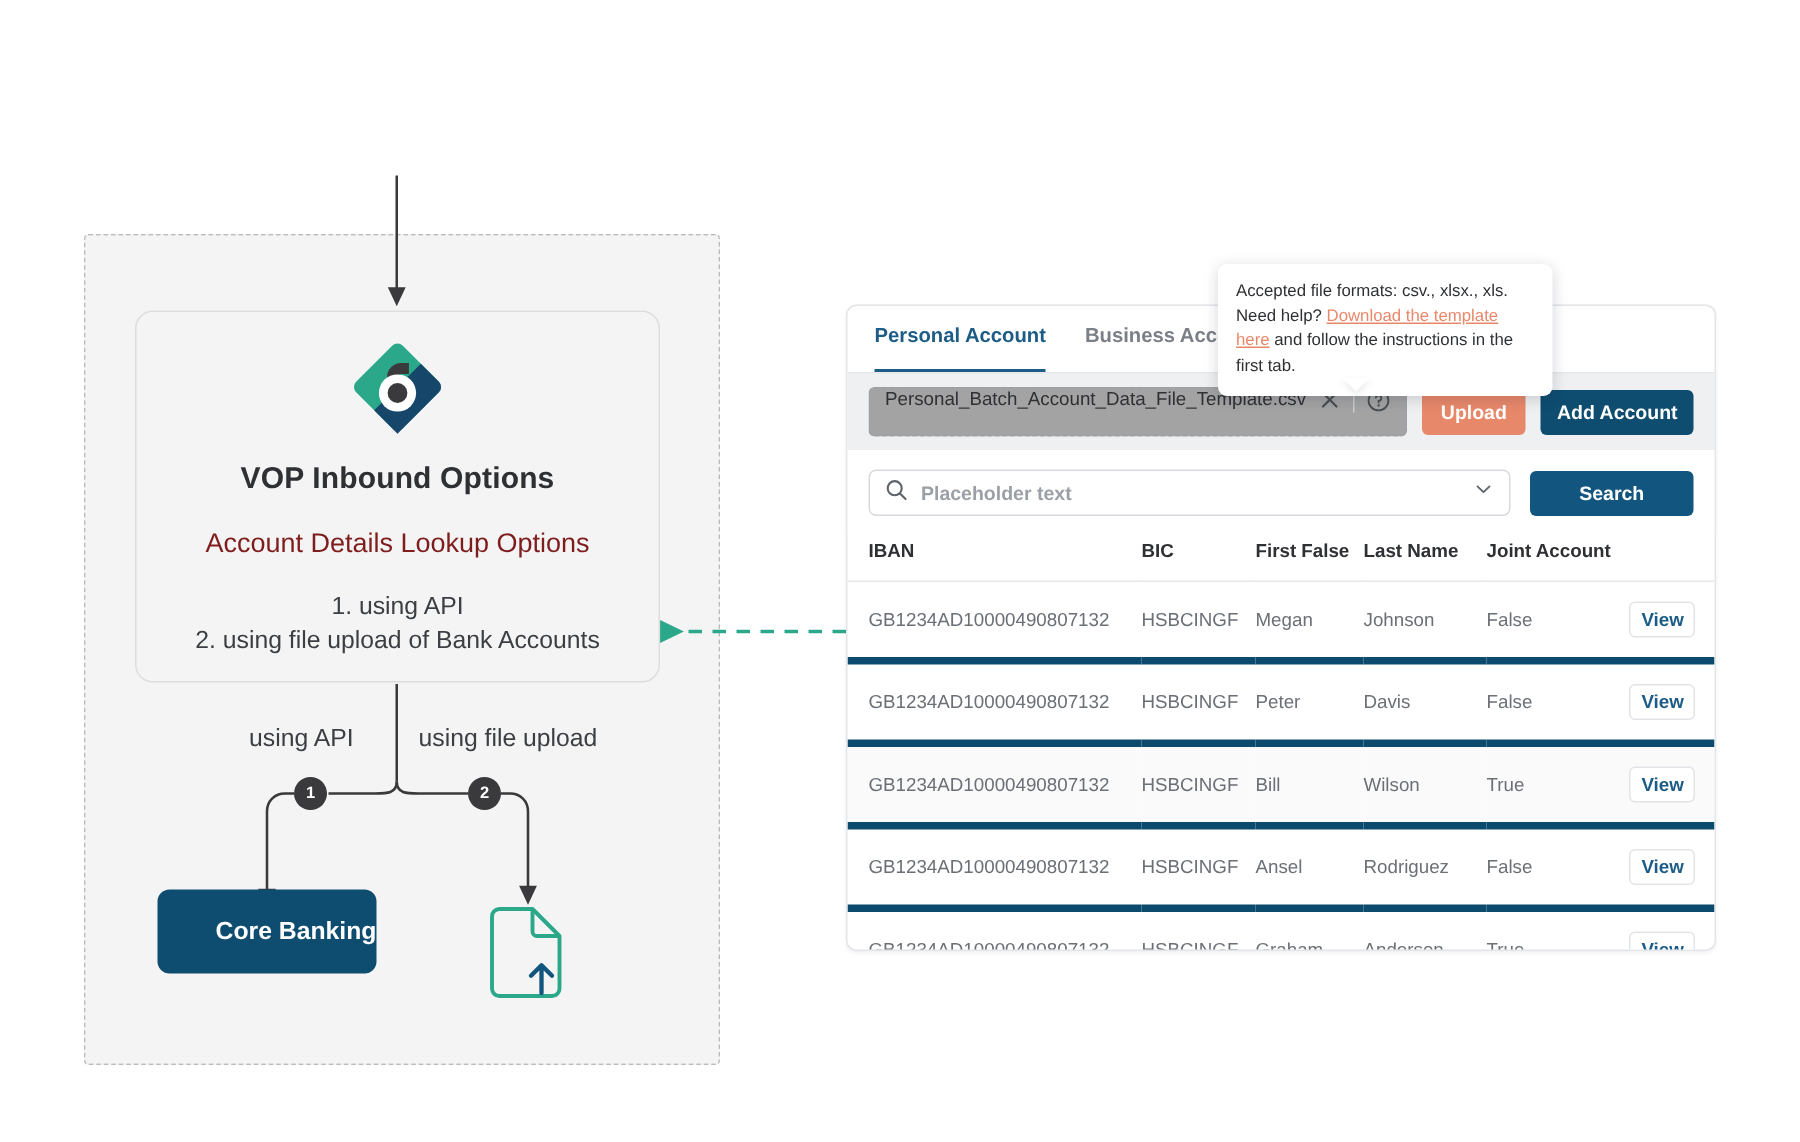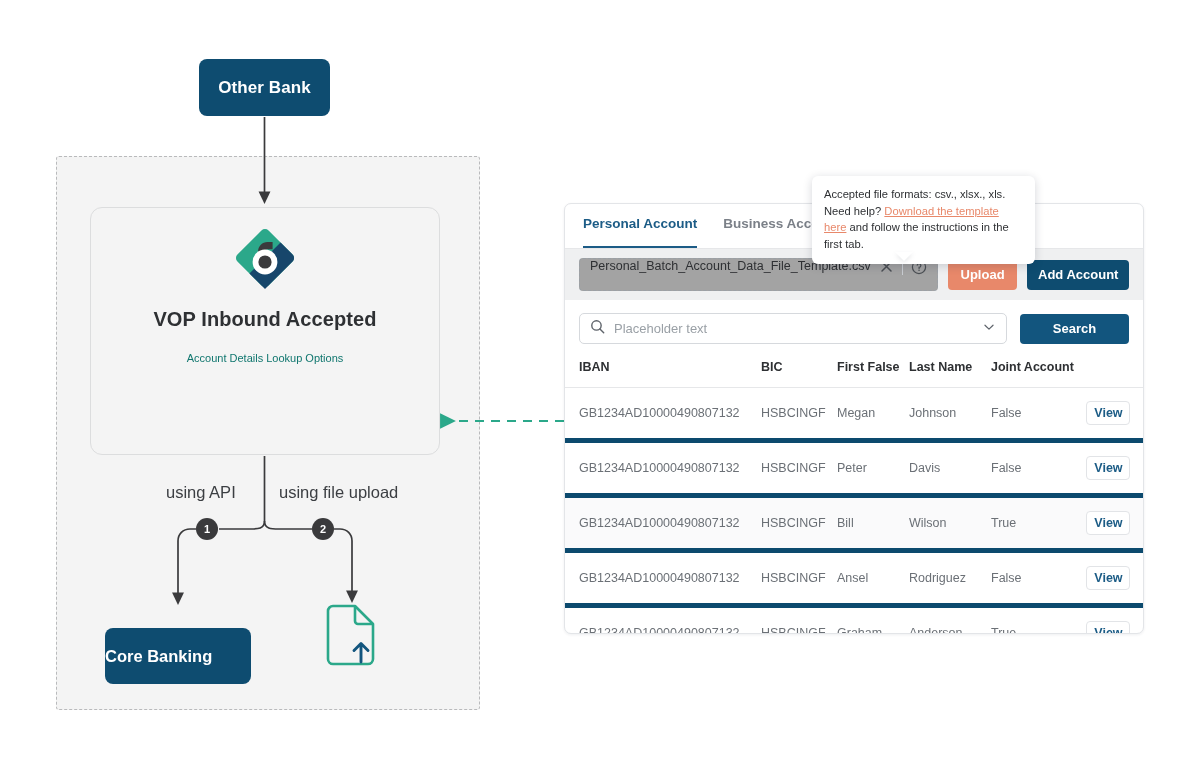--- a/index.html
+++ b/index.html
@@ -36,33 +36,33 @@
     border: 1.5px solid #DCDDDE;
     border-radius: 12px;
     display: flex; flex-direction: column; align-items: center;
   }
   .logo-wrap { margin-top: 18px; width: 64px; height: 64px; }
   .solution-title {
     margin-top: 18px; font-size: 20px; font-weight: 700; color: #2E3033;
     letter-spacing: .1px;
   }
   .solution-sub {
-    margin-top: 21px; font-size: 11px; color: #0f766e; font-weight: 400;
+    margin-top: 21px; font-size: 18px; color: #7f1d1d; font-weight: 400;
   }
   .solution-opts {
     margin-top: 20px; font-size: 16.5px; color: #3B3E42;
     text-align: center; line-height: 23px;
   }
 
   .core-banking {
-    position: absolute; left: 105px; top: 628px;
+    position: absolute; left: 105px; top: 593px;
     width: 146px; height: 56px;
     background: #0E4C70; border-radius: 8px;
     color: #ffffff; font-size: 16.5px; font-weight: 700;
-    display: flex; align-items: center; justify-content: flex-start;
+    display: flex; align-items: center; justify-content: flex-end;
   }
 
   .label-api {
     position: absolute; left: 166px; top: 483px;
     font-size: 16.5px; color: #3B3E42;
   }
   .label-upload {
     position: absolute; left: 279px; top: 483px;
     font-size: 16.5px; color: #3B3E42;
   }
@@ -128,21 +128,21 @@
     padding: 13px 14px 12px 14px;
     display: flex; align-items: center; gap: 13px;
     background: #ffffff;
   }
   .search-box {
     flex: 1; height: 31px;
     border: 1px solid #D6D9DD; border-radius: 5px;
     display: flex; align-items: center; padding: 0 10px; gap: 9px;
     background: #fff;
   }
-  .search-placeholder { flex: 1; font-size: 13px; color: #9AA0A6; }
+  .search-placeholder { flex: 1; font-size: 13px; color: #9AA0A6; font-weight: bold; }
 
   table.acct { width: 100%; border-collapse: collapse; }
   table.acct th {
     text-align: left; font-size: 12.5px; font-weight: 700; color: #2E3033;
     padding: 4px 0 13px 0; white-space: nowrap;
   }
   table.acct thead tr { border-bottom: 1px solid #E6E7E9; }
   table.acct td {
     font-size: 12.5px; color: #6B7076; padding: 13px 0; white-space: nowrap;
   }
@@ -179,38 +179,39 @@
     filter: drop-shadow(0 2px 2px rgba(20,30,50,.10));
   }
 </style>
 </head>
 <body>
 
 <div class="stage">
 
   <div class="dashed-region"></div>
 
-  <div class="other-bank">
-    <span>Other Bank</span>
-  </div>
 
   <div class="solution-card">
     <div class="logo-wrap">
       <svg viewBox="0 0 64 64" width="64" height="64">
         <g transform="rotate(45 32 32)">
           <rect x="10" y="10" width="44" height="44" rx="5" fill="#2BA88A"></rect>
           <path d="M32 10 H49 A5 5 0 0 1 54 15 V54 H32 Z" fill="#17466B"></path>
         </g>
         <path d="M34.5 16 c-5.2 0-9.4 4.2-9.4 9.4 v10.9 h7.3 V25.4 c0-1.2 0.9-2.1 2.1-2.1 h5.1 V16 z" fill="#3A3A3C"></path>
         <circle cx="32" cy="36" r="12.4" fill="#ffffff"></circle>
         <circle cx="32" cy="36" r="6.6" fill="#3A3A3C"></circle>
       </svg>
     </div>
-    <div class="solution-title">VOP Inbound Accepted</div>
+    <div class="solution-title">VOP Inbound Options</div>
     <div class="solution-sub">Account Details Lookup Options</div>
+    <div class="solution-opts">
+      <div>1. using API</div>
+      <div>2. using file upload of Bank Accounts</div>
+    </div>
   </div>
 
   <svg class="svg-layer">
     <defs>
       <marker id="arrowDark" markerWidth="9" markerHeight="9" refX="4.4" refY="4.4" orient="auto">
         <path d="M0.6,0.9 L8,4.4 L0.6,7.9 z" fill="#3A3A3C"></path>
       </marker>
       <marker id="arrowTeal" markerWidth="9" markerHeight="9" refX="4.4" refY="4.4" orient="auto">
         <path d="M8,0.9 L0.8,4.4 L8,7.9 z" fill="#2BA88A"></path>
       </marker>

